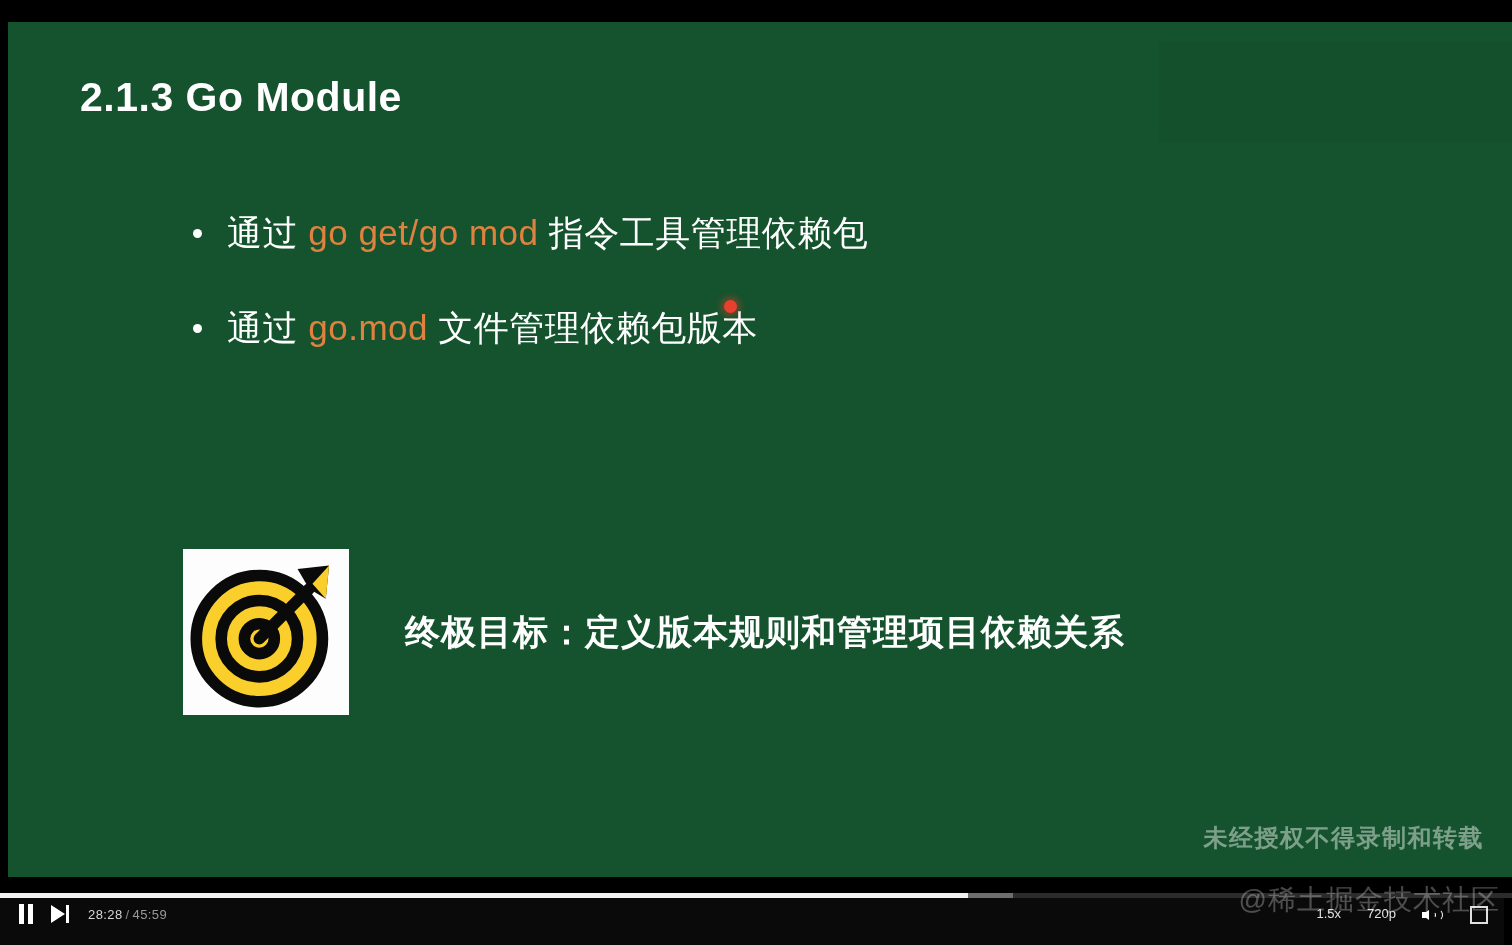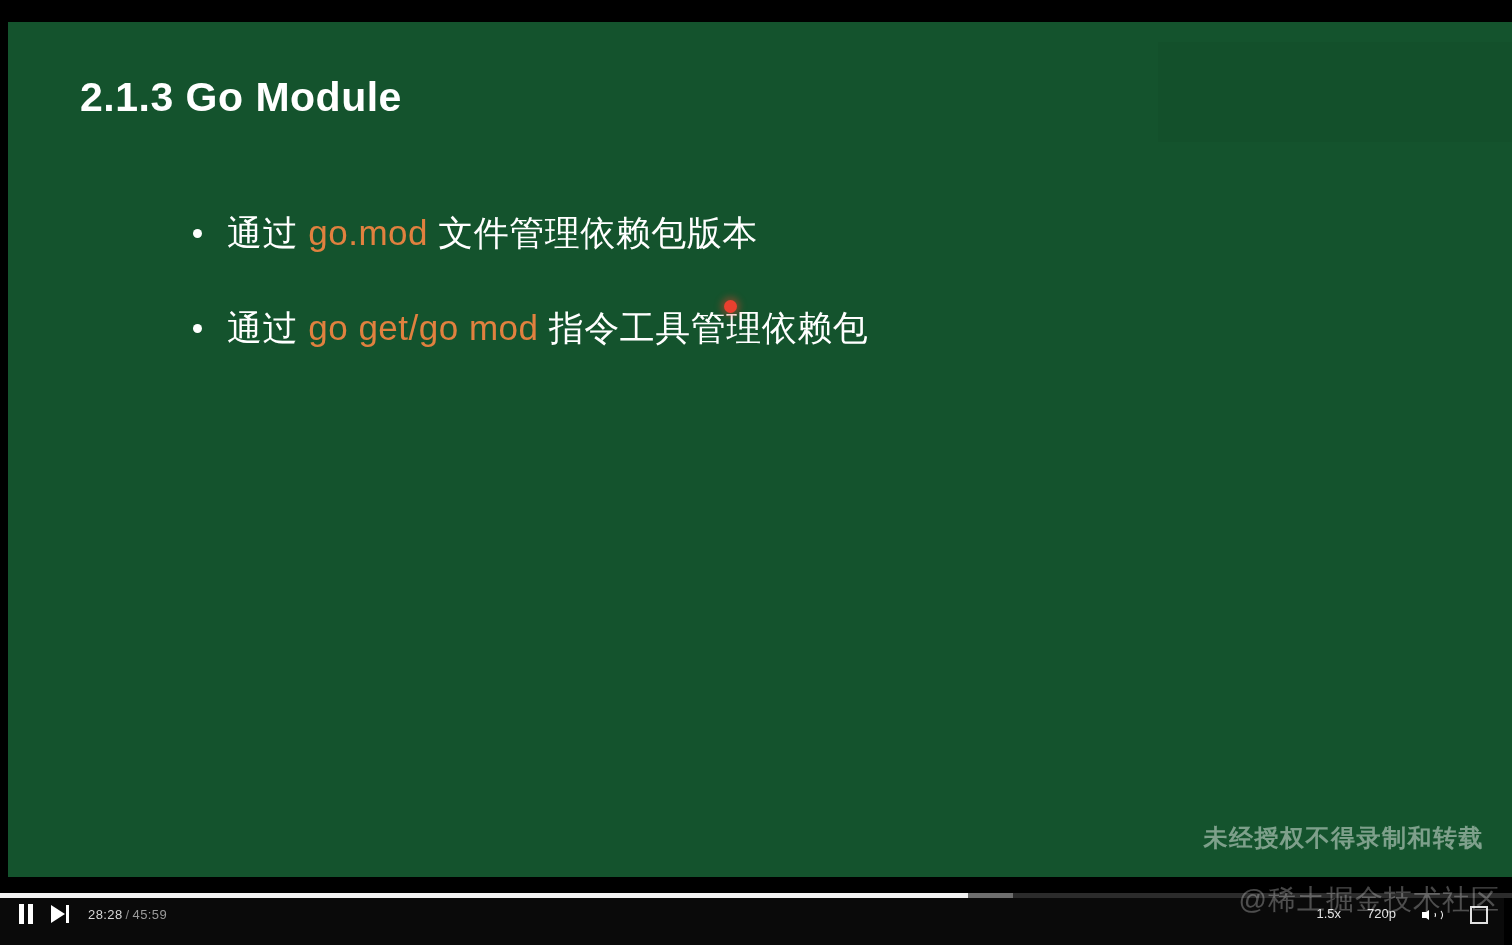--- a/index.html
+++ b/index.html
@@ -318,32 +318,45 @@
   <div id="slide">
 
     <div class="artifact-block"></div>
 
     <div class="slide-title">2.1.3 Go Module</div>
 
     <div class="bullet-list">
 
       <div class="bullet-row">
         <span class="bullet-dot"></span>
+        <span class="bullet-text"><span>通过 </span><span class="code-accent">go get/go mod</span><span> 指令工具管理依赖包</span></span>
+      </div>
+
+      <div class="bullet-row">
+        <span class="bullet-dot"></span>
         <span class="bullet-text"><span>通过 </span><span class="code-accent">go.mod</span><span> 文件管理依赖包版本</span></span>
       </div>
 
-      <div class="bullet-row">
-        <span class="bullet-dot"></span>
-        <span class="bullet-text"><span>通过 </span><span class="code-accent">go get/go mod</span><span> 指令工具管理依赖包</span></span>
+    </div>
+
+    <div class="laser-dot"></div>
+
+    <div class="goal-row">
+      <div class="target-badge">
+        <svg width="166" height="166" viewBox="0 0 100 100" aria-hidden="true">
+          <circle cx="46" cy="54" r="38" fill="#FBCF2B" stroke="#0A0A0A" stroke-width="7"></circle>
+          <circle cx="46" cy="54" r="23" fill="none" stroke="#0A0A0A" stroke-width="7"></circle>
+          <circle cx="46" cy="54" r="9" fill="none" stroke="#0A0A0A" stroke-width="7"></circle>
+          <path d="M46 54 L76 24" stroke="#0A0A0A" stroke-width="7" stroke-linecap="round"></path>
+          <path d="M69 12 L88 10 L86 30 L76 24 Z" fill="#0A0A0A"></path>
+          <path d="M88 10 L78 21 L86 30 Z" fill="#FBCF2B"></path>
+        </svg>
       </div>
-
+      <div class="goal-text">终极目标：定义版本规则和管理项目依赖关系</div>
     </div>
-
-    <div class="laser-dot"></div>
-
 
     <div class="copyright-watermark">未经授权不得录制和转载</div>
 
   </div>
 
   <div id="controls">
 
     <div id="progress-bar">
       <div id="progress-buffer" style="width: 67%;"></div>
       <div id="progress-played" style="width: 64%;"></div>

